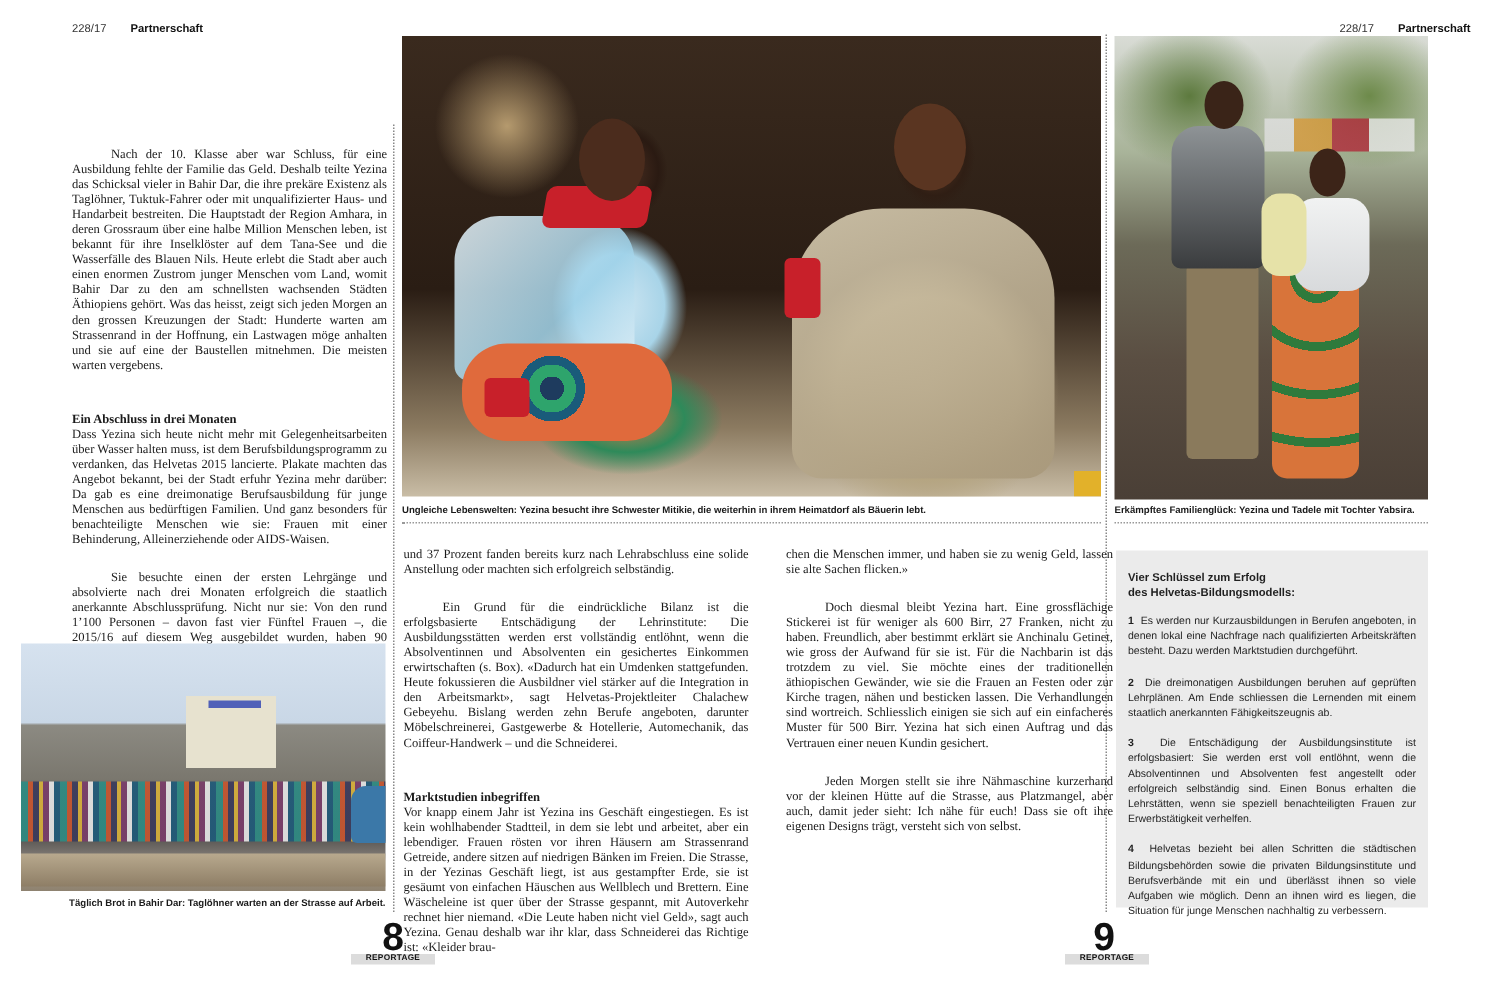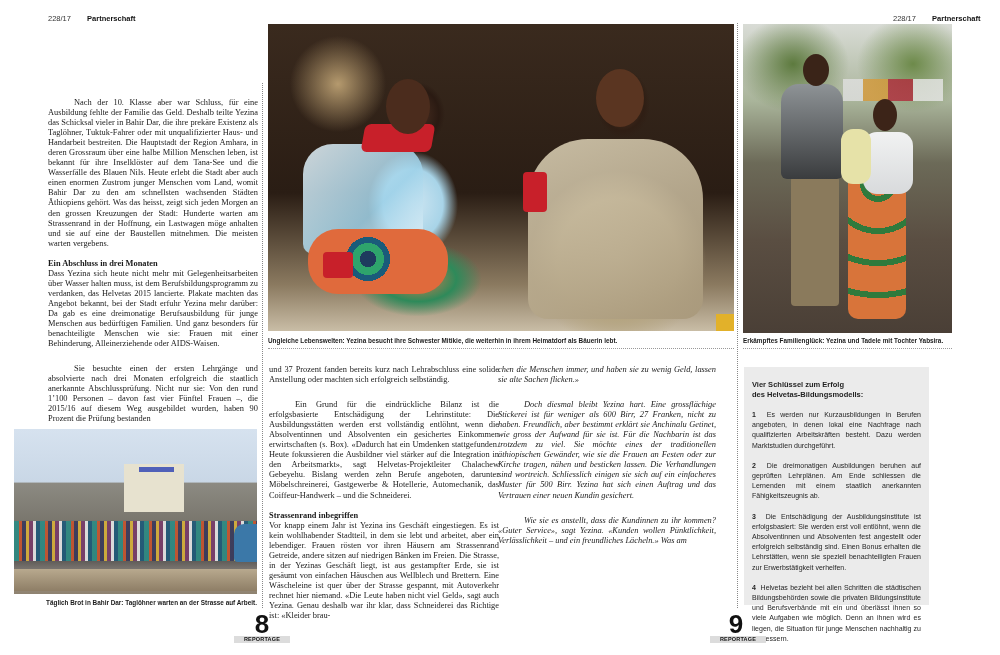--- a/index.html
+++ b/index.html
@@ -13,25 +13,25 @@
   .running-head b { font-weight: bold; color: #111; padding-left: 14px; }
   #head-left { left: 48px; }
   #head-right { left: 893px; }
 
   .col {
     position: absolute; font-size: 8.4px; line-height: 10.05px; text-align: justify;
     hyphens: manual;
   }
   .col p { margin: 0; }
   .col p.indent { text-indent: 26px; margin-top: 15px; }
-  .col h3 { font-size: 8.4px; font-weight: bold; margin-top: 10px; line-height: 10.05px; }
+  .col h3 { font-size: 8.4px; font-weight: bold; margin-top: 26px; line-height: 10.05px; }
 
   #col-1 { left: 48px; top: 83px; width: 210px; }
   #col-2 { left: 269px; top: 365px; width: 230px; }
-  #col-3 { left: 498px; top: 365px; width: 218px; font-style: italic; }
+  #col-3 { left: 524px; top: 365px; width: 218px; }
 
   .vrule { position: absolute; border-left: 1px dotted #888; }
   #rule-a { left: 262px; top: 83px; height: 525px; }
   #rule-b { left: 737px; top: 23px; height: 585px; }
 
   .photo { position: absolute; overflow: hidden; }
   
   #photo-main {
     left: 268px; top: 24px; width: 466px; height: 307px;
     background:
@@ -91,21 +91,21 @@
   }
   #cap-main { left: 268px; top: 337px; }
   #cap-right { left: 743px; top: 337px; }
   #cap-street { left: 45px; top: 599px; text-align: right; width: 212px; }
 
   .cap-rule { position: absolute; border-top: 1px dotted #999; height: 0; }
   #cap-rule-main { left: 268px; top: 348px; width: 466px; }
   #cap-rule-right { left: 743px; top: 348px; width: 209px; }
 
   #info-box {
-    position: absolute; left: 744px; top: 367px; width: 185px; height: 238px;
+    position: absolute; left: 744px; top: 367px; width: 208px; height: 238px;
     background: #ebebeb; padding: 13px 8px 0 8px;
     font-family: "Liberation Sans", sans-serif; color: #1f1f1f;
   }
   #info-box h4 { font-size: 7.5px; line-height: 10px; font-weight: bold; margin-bottom: 10px; }
   #info-box .item { font-size: 7px; line-height: 10.2px; text-align: justify; margin-bottom: 10px; }
   #info-box .item b { font-weight: bold; }
 
   .page-num {
     position: absolute; font-family: "Liberation Sans", sans-serif;
     font-size: 26px; font-weight: bold; line-height: 24px; text-align: center; color: #111;
@@ -174,28 +174,28 @@
   <div class="shape" id="s-sign"></div>
   <div class="shape" id="s-crowd"></div>
   <div class="shape" id="s-bajaj"></div>
   <div class="shape" id="s-curb"></div>
 </div>
 <div class="caption" id="cap-street">Täglich Brot in Bahir Dar: Taglöhner warten an der Strasse auf Arbeit.</div>
 
 <div class="col" id="col-2">
   <p>und 37 Prozent fanden bereits kurz nach Lehrabschluss eine solide Anstellung oder machten sich erfolgreich selbständig.</p>
   <p class="indent">Ein Grund für die eindrückliche Bilanz ist die erfolgsbasierte Entschädigung der Lehrinstitute: Die Ausbildungsstätten werden erst vollständig entlöhnt, wenn die Absolventinnen und Absolventen ein gesichertes Einkommen erwirtschaften (s. Box). «Dadurch hat ein Umdenken stattgefunden. Heute fokussieren die Ausbildner viel stärker auf die Integration in den Arbeitsmarkt», sagt Helvetas-Projektleiter Chalachew Gebeyehu. Bislang werden zehn Berufe angeboten, darunter Möbelschreinerei, Gastgewerbe &amp; Hotellerie, Automechanik, das Coiffeur-Handwerk – und die Schneiderei.</p>
-  <h3>Strassenrand inbegriffen</h3>
+  <h3>Marktstudien inbegriffen</h3>
   <p>Vor knapp einem Jahr ist Yezina ins Geschäft eingestiegen. Es ist kein wohlhabender Stadtteil, in dem sie lebt und arbeitet, aber ein lebendiger. Frauen rösten vor ihren Häusern am Strassenrand Getreide, andere sitzen auf niedrigen Bänken im Freien. Die Strasse, in der Yezinas Geschäft liegt, ist aus gestampfter Erde, sie ist gesäumt von einfachen Häuschen aus Wellblech und Brettern. Eine Wäscheleine ist quer über der Strasse gespannt, mit Autoverkehr rechnet hier niemand. «Die Leute haben nicht viel Geld», sagt auch Yezina. Genau deshalb war ihr klar, dass Schneiderei das Richtige ist: «Kleider brau-</p>
 </div>
 
 <div class="col" id="col-3">
   <p>chen die Menschen immer, und haben sie zu wenig Geld, lassen sie alte Sachen flicken.»</p>
   <p class="indent">Doch diesmal bleibt Yezina hart. Eine grossflächige Stickerei ist für weniger als 600 Birr, 27 Franken, nicht zu haben. Freundlich, aber bestimmt erklärt sie Anchinalu Getinet, wie gross der Aufwand für sie ist. Für die Nachbarin ist das trotzdem zu viel. Sie möchte eines der traditionellen äthiopischen Gewänder, wie sie die Frauen an Festen oder zur Kirche tragen, nähen und besticken lassen. Die Verhandlungen sind wortreich. Schliesslich einigen sie sich auf ein einfacheres Muster für 500 Birr. Yezina hat sich einen Auftrag und das Vertrauen einer neuen Kundin gesichert.</p>
-  <p class="indent">Wie sie es anstellt, dass die Kundinnen zu ihr kommen? «Guter Service», sagt Yezina. «Kunden wollen Pünktlichkeit, Verlässlichkeit – und ein freundliches Lächeln.» Was am</p>
+  <p class="indent">Jeden Morgen stellt sie ihre Nähmaschine kurzerhand vor der kleinen Hütte auf die Strasse, aus Platzmangel, aber auch, damit jeder sieht: Ich nähe für euch! Dass sie oft ihre eigenen Designs trägt, versteht sich von selbst.</p>
 </div>
 
 <div id="info-box">
   <h4>
     <span>Vier Schlüssel zum Erfolg</span><br>
     <span>des Helvetas-Bildungsmodells:</span>
   </h4>
   <div class="item"><b>1</b>&nbsp; <span>Es werden nur Kurzausbildungen in Berufen angeboten, in denen lokal eine Nachfrage nach qualifizierten Arbeitskräften besteht. Dazu werden Marktstudien durchgeführt.</span></div>
   <div class="item"><b>2</b>&nbsp; <span>Die dreimonatigen Ausbildungen beruhen auf geprüften Lehrplänen. Am Ende schliessen die Lernenden mit einem staatlich anerkannten Fähigkeitszeugnis ab.</span></div>
   <div class="item"><b>3</b>&nbsp; <span>Die Entschädigung der Ausbildungsinstitute ist erfolgsbasiert: Sie werden erst voll entlöhnt, wenn die Absolventinnen und Absolventen fest angestellt oder erfolgreich selbständig sind. Einen Bonus erhalten die Lehrstätten, wenn sie speziell benachteiligten Frauen zur Erwerbstätigkeit verhelfen.</span></div>

